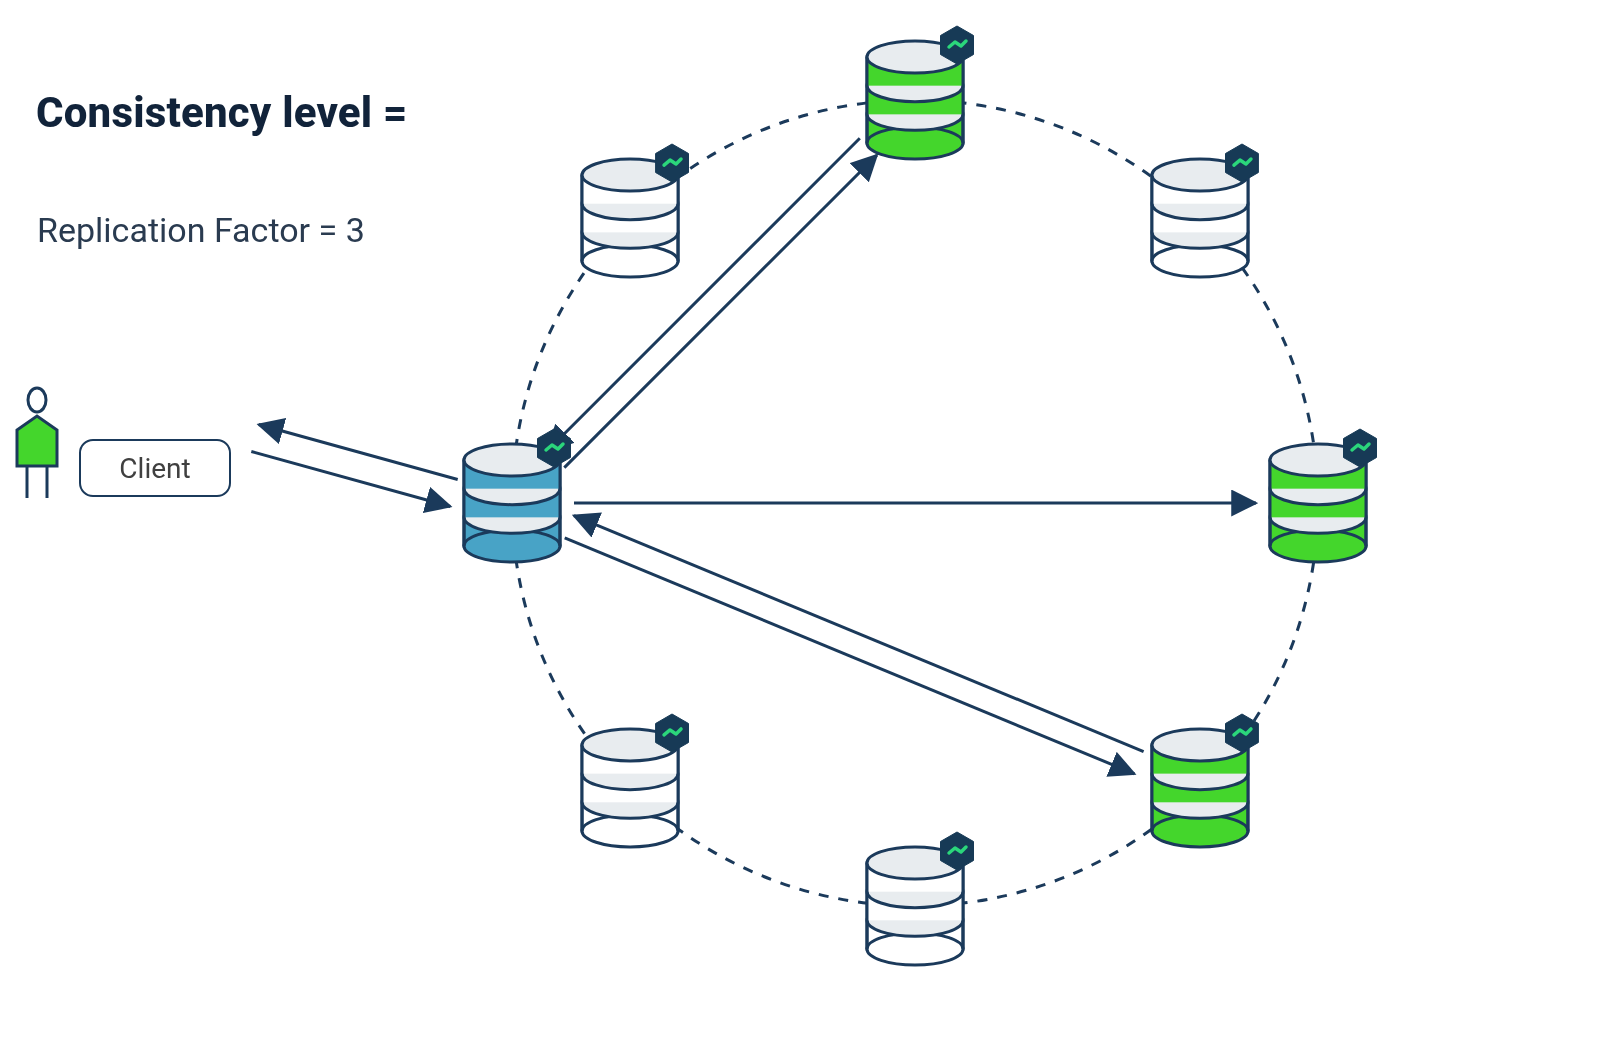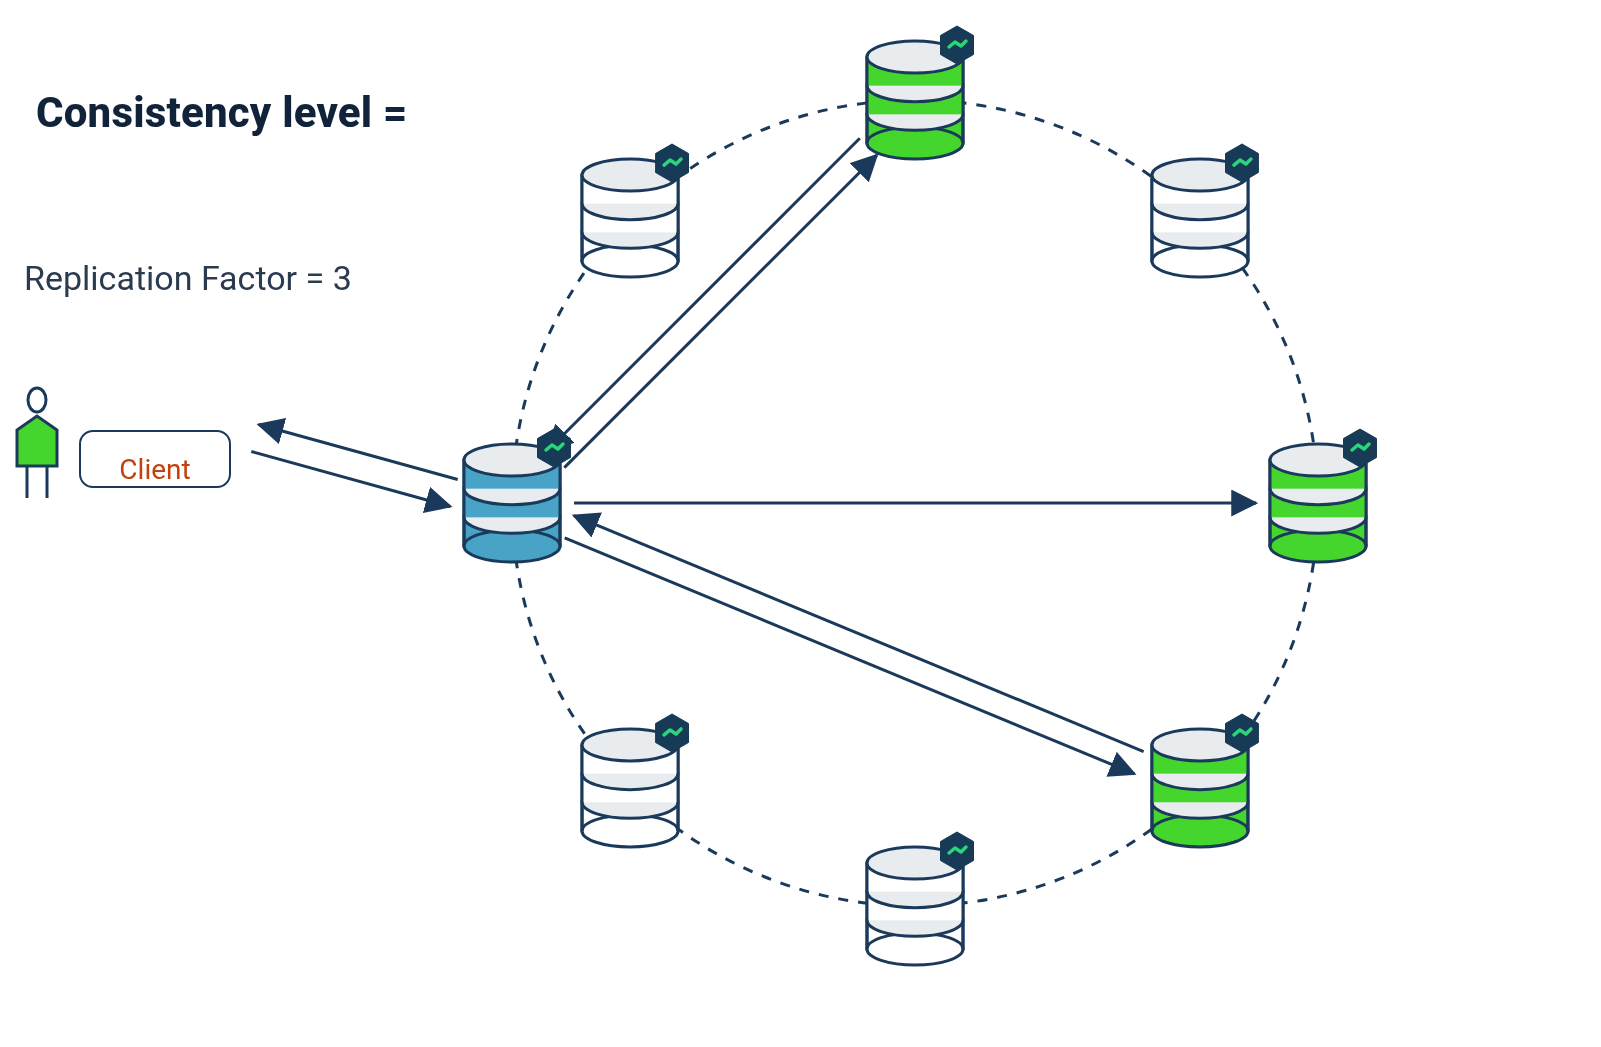--- a/index.html
+++ b/index.html
@@ -19,40 +19,39 @@
     left: 36px;
     top: 86px;
     font-size: 42px;
     line-height: 1.3;
     font-weight: 800;
     color: #11233a;
     letter-spacing: 0.2px;
   }
   .subtitle {
     position: absolute;
-    left: 24px;
+    left: 37px;
     top: 210px;
     font-size: 34px;
     color: #2a3b50;
     font-weight: 400;
-    margin-top: 48px;
   }
   .client-pill {
     position: absolute;
     left: 79px;
-    top: 430px;
+    top: 439px;
     width: 148px;
     height: 54px;
     border: 2.5px solid #1b3a5b;
     border-radius: 14px;
     display: flex;
-    align-items: flex-end;
+    align-items: center;
     justify-content: center;
     font-size: 28px;
-    color: #c2410c;
+    color: #404040;
     background: #ffffff;
   }
 </style>
 </head>
 <body>
 
 <div class="stage">
 
   <div class="title">
     <span>Consistency level =</span><br>

